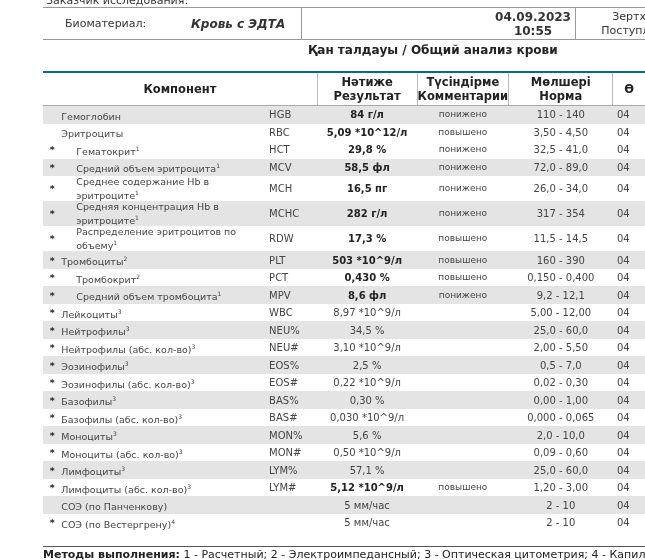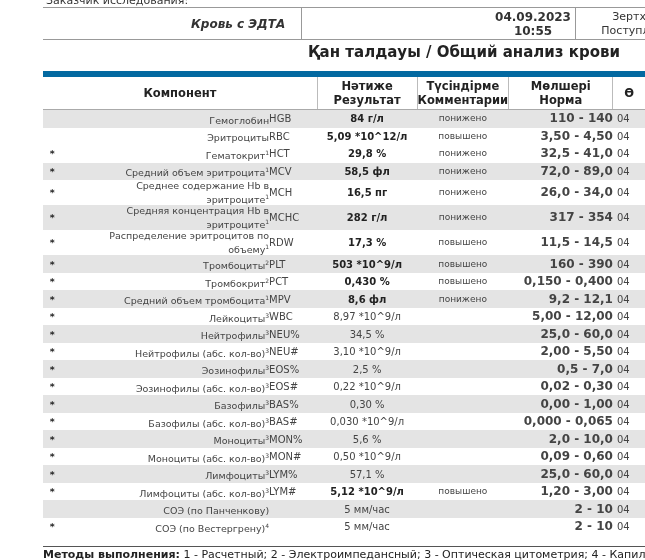--- a/index.html
+++ b/index.html
@@ -8,48 +8,49 @@
   .customer { position:absolute; left:46px; top:-6px; font-size:11px; color:#333; }
   .bio-box { position:absolute; left:43px; top:7px; width:640px; height:31px;
              border-top:1px solid #999; border-bottom:1px solid #999; }
   .bio-box .cell { position:absolute; top:0; height:31px; display:flex; align-items:center; font-size:11px; }
   .bio-label { left:22px; }
   .bio-value { left:148px; font-weight:bold; font-size:12px !important;font-style:italic; }
   .vsep { position:absolute; top:0; width:1px; height:31px; background:#999; }
   .date-labels { left:285px; flex-direction:column; line-height:14px; justify-content:center; text-align:right; width:140px; }
   .date-values { left:450px; flex-direction:column; line-height:14px; justify-content:center; font-weight:bold; font-size:12px !important; width:80px; align-items:center;}
   .recv-labels { left:548px; flex-direction:column; line-height:14px; justify-content:center; text-align:right; width:90px; align-items:flex-end;}
-  .title { position:absolute; left:308px; top:43px; font-size:15px; font-weight:bold; color:#222; }
+  .title { position:absolute; left:308px; top:43px; font-size:12px; font-weight:bold; color:#222; }
 
   table { position:absolute; left:43px; top:71px; border-collapse:collapse; font-size:9.5px; }
-  th { font-weight:bold; color:#222; font-size:11.5px; line-height:14px; border-top:6px solid #0369a1; border-bottom:1px solid #aaa; padding:0; height:32px; }
+  th { font-weight:bold; color:#222; font-size:11.5px; line-height:14px; border-top:2px solid #0369a1; border-bottom:1px solid #aaa; padding:0; height:32px; }
   th.sep { border-left:1px solid #bbb; }
   td { padding:0; height:17.5px; line-height:11px; color:#444; }
   tr.tall td { height:25px; }
   tr.shade td { background:#e4e4e4; }
   td.star { width:20px; text-align:center; font-weight:bold; color:#222; }
-  td.name { width:208px;text-align:right; }
+  td.name { width:208px; }
   td.name.i1 { padding-left:0; }
   td.name.i2 { padding-left:15px; }
   td.code { width:50px; text-align:left; font-size:10px; }
   td.res { width:104px; text-align:center; font-size:10px;margin-top:8px; }
   td.res.b { font-weight:bold; color:#222; }
   td.com { width:88px; text-align:center; font-size:9px; }
-  td.norm { width:110px; text-align:right; font-size:12px;font-weight:bold; }
+  td.norm { width:110px; text-align:center; font-size:10px; }
   td.date { width:30px; text-align:left; padding-left:4px; font-size:10px; overflow:hidden; }
   sup { font-size:6px; }
   .footer { position:absolute; left:43px; top:546px; font-size:11px; color:#222; white-space:nowrap; border-top:1px solid #555; width:640px; padding-top:1px;}
   .footer b { }
 </style>
 </head>
 <body>
 
 <div class="customer">Заказчик исследования:</div>
 
 <div class="bio-box">
+  <div class="cell bio-label">Биоматериал:</div>
   <div class="cell bio-value">Кровь с ЭДТА</div>
   <div class="vsep" style="left:258px"></div>
   <div class="cell date-values">
     <span>04.09.2023</span>
     <span>10:55</span>
   </div>
   <div class="vsep" style="left:532px"></div>
   <div class="cell recv-labels">
     <span>Зертхан</span>
     <span>Поступлени</span>

